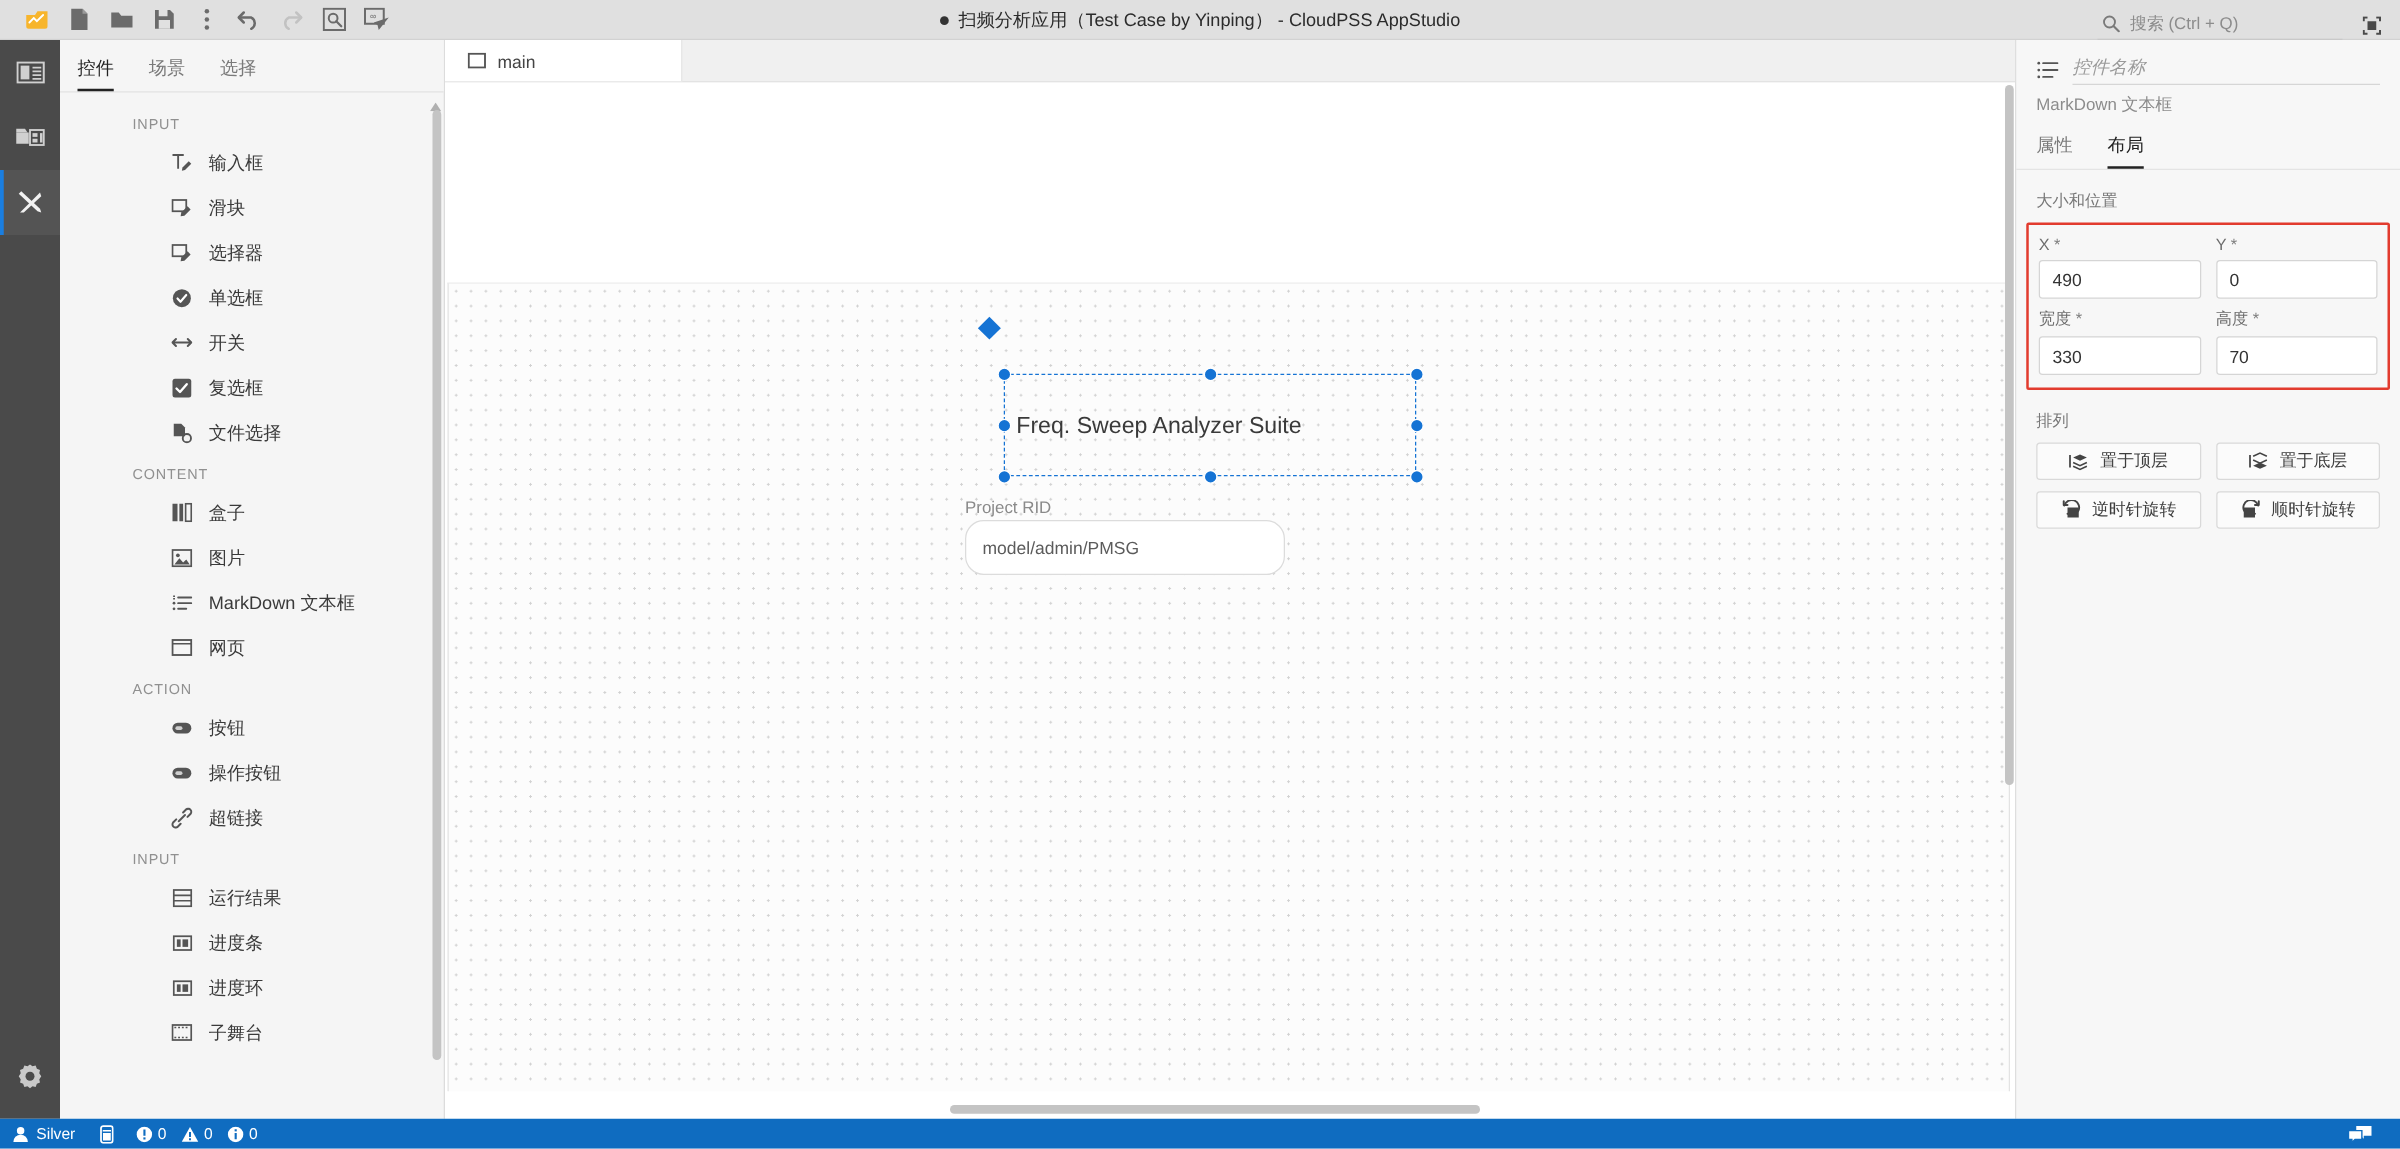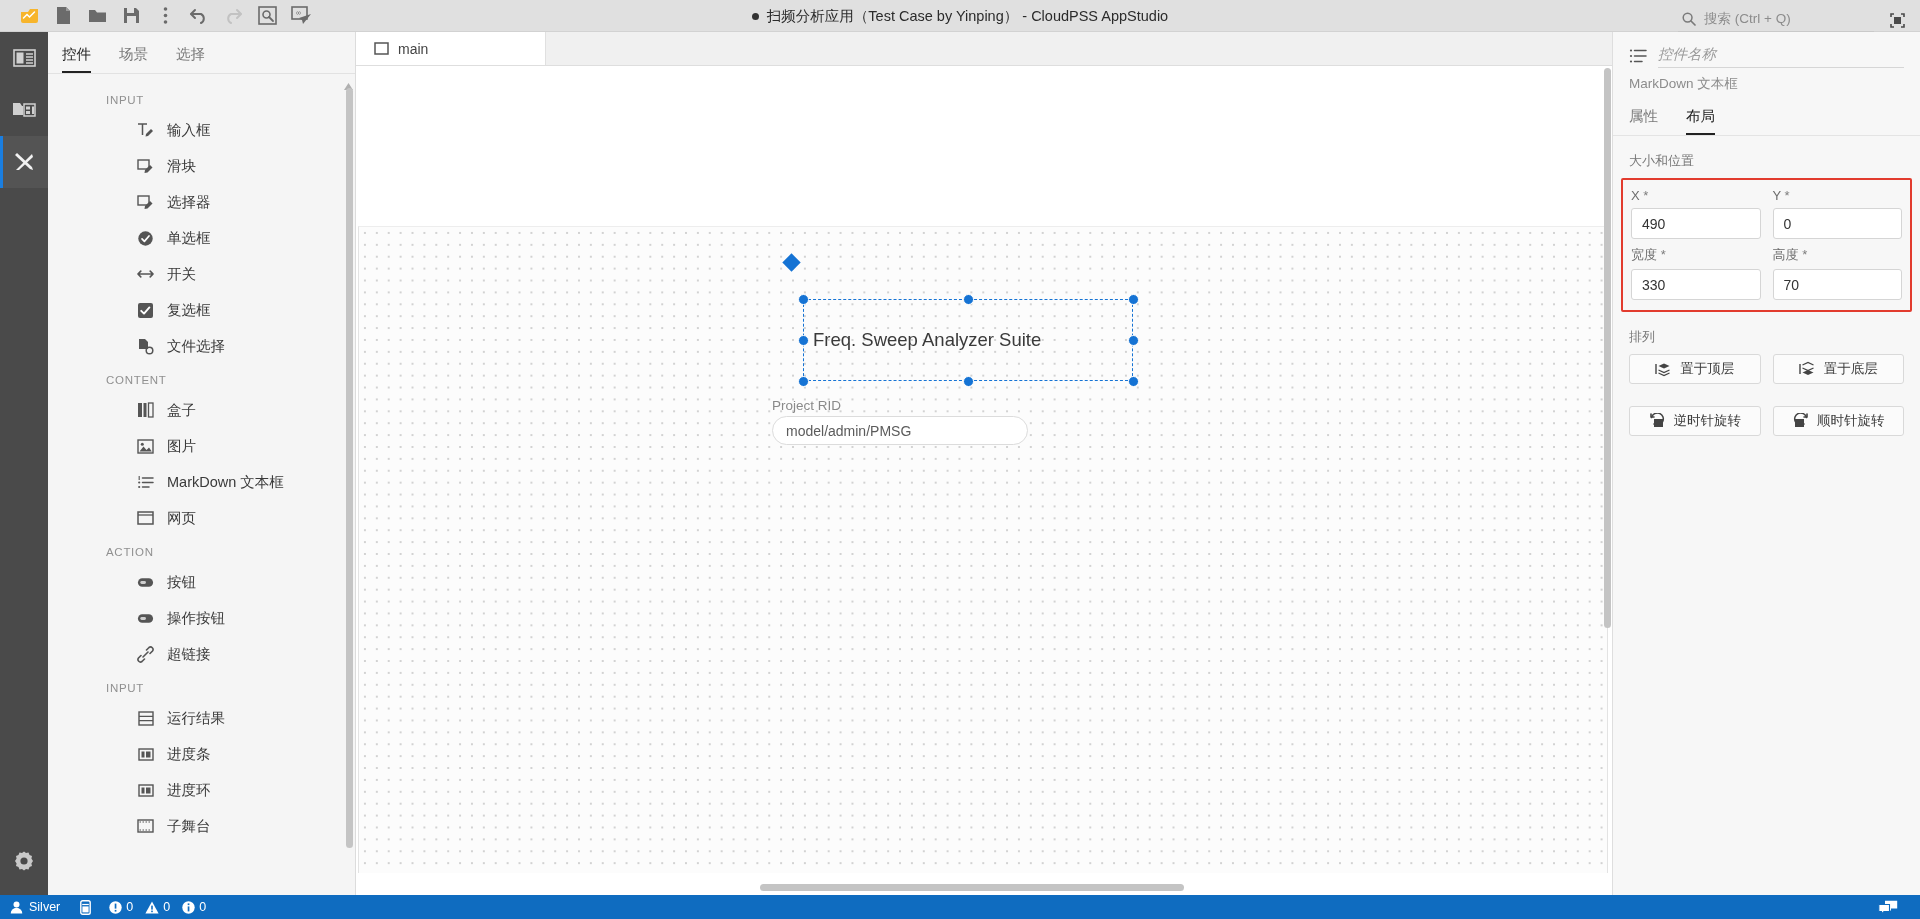--- a/index.html
+++ b/index.html
@@ -187,21 +187,21 @@
     position: absolute; width: 13px; height: 13px;
     background: #1573d4; transform: rotate(45deg);
     left: -18px; top: 0px;
   }
 
   .proj-rid-label {
     position: absolute; left: 416px; top: 332px;
     font-size: 13.5px; color: #8a8a8a;
   }
   .proj-rid-input {
-    position: absolute; left: 416px; top: 350px; width: 256px; height: 29px;
+    position: absolute; left: 416px; top: 350px; width: 256px; height: 44px;
     border: 1px solid #dcdcdc; border-radius: 15px; background: #fff;
     display: flex; align-items: center; padding-left: 13px;
     font-size: 14px; color: #5b5b5b;
   }
 
   
   #inspector {
     position: absolute; right: 0; top: 32px; width: 308px; bottom: 24px;
     background: #f7f7f7; border-left: 1px solid #dedede;
     display: flex; flex-direction: column;
@@ -247,21 +247,21 @@
   .field label {
     display: block; font-size: 13px; color: #6d6d6d; margin-bottom: 5px;
   }
   .field label .req { color: #7d7d7d; }
   .field input {
     width: 100%; height: 31px; border: 1px solid #d5d5d5; border-radius: 3px;
     background: #fff; padding: 0 10px; font-size: 14px; color: #333;
     outline: none; font-family: "Liberation Sans", sans-serif;
   }
   .arrange-grid {
-    display: grid; grid-template-columns: 1fr 1fr; gap: 22px 12px;
+    display: grid; grid-template-columns: 1fr 1fr; gap: 9px 12px;
     padding: 0 16px;
     text-align: right;
   }
   .arr-btn {
     height: 30px; border: 1px solid #d9d9d9; border-radius: 3px;
     background: #fbfbfb; display: flex; align-items: center;
     justify-content: center; gap: 8px;
     font-size: 13.5px; color: #3d3d3d; cursor: pointer;
   }
 

